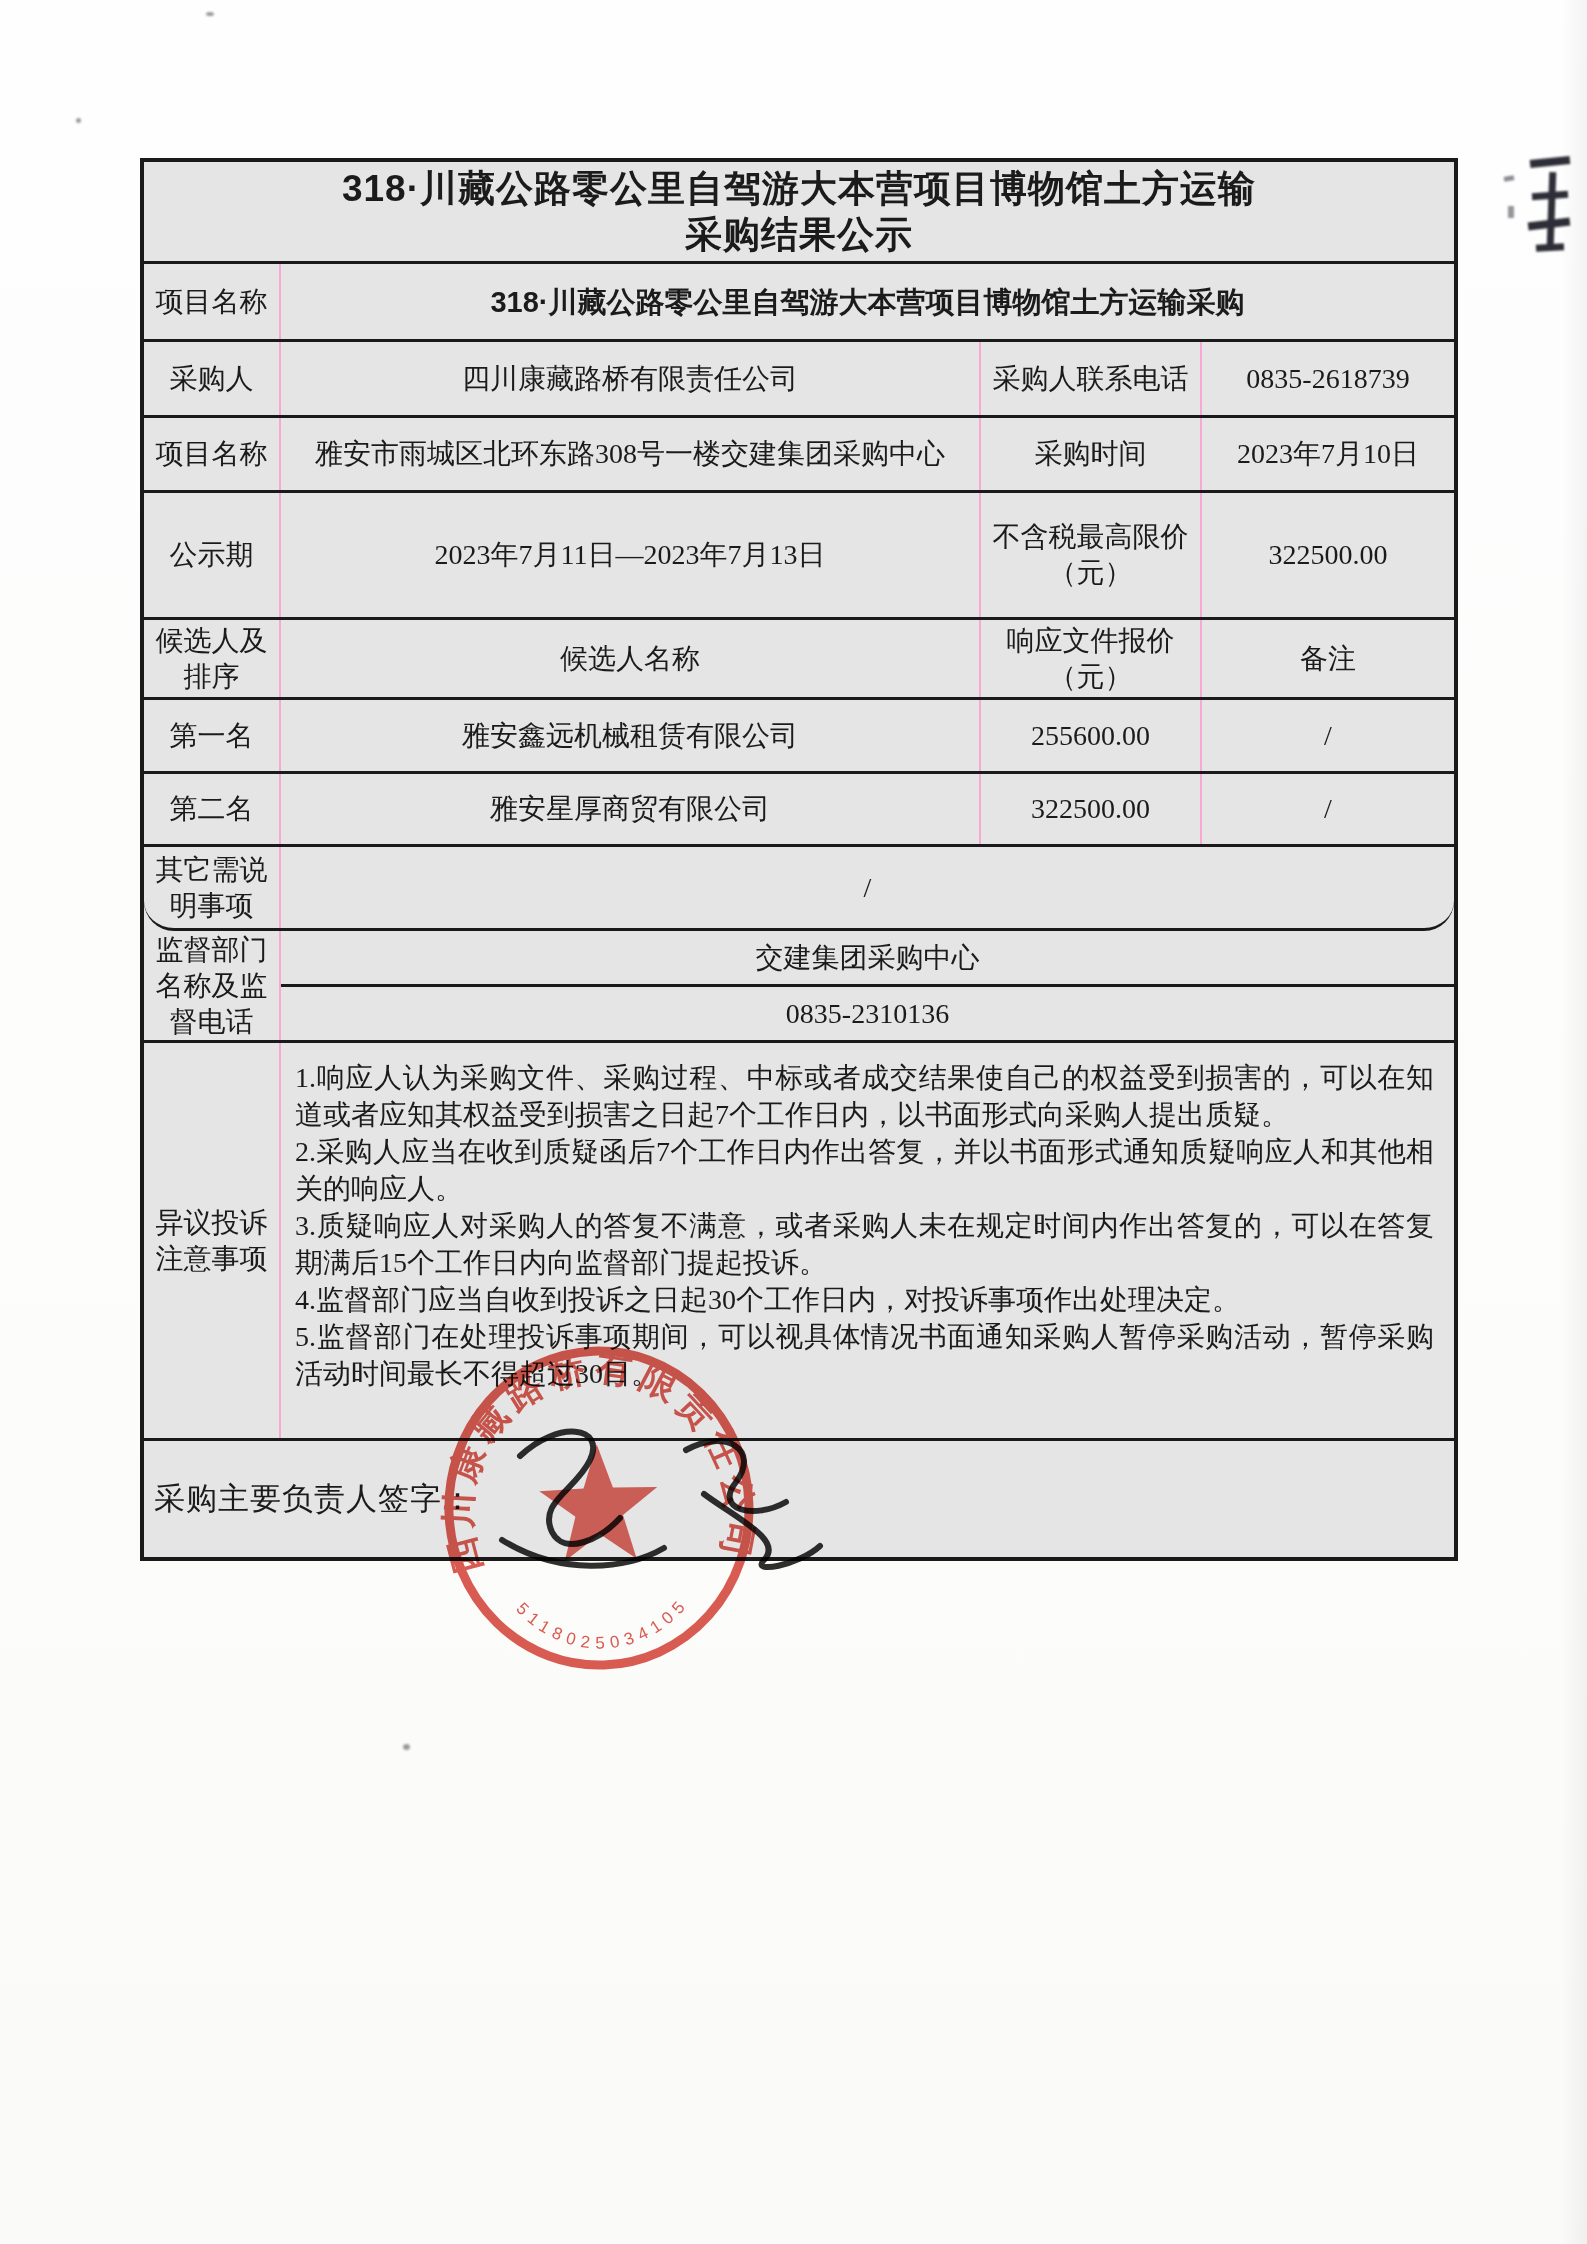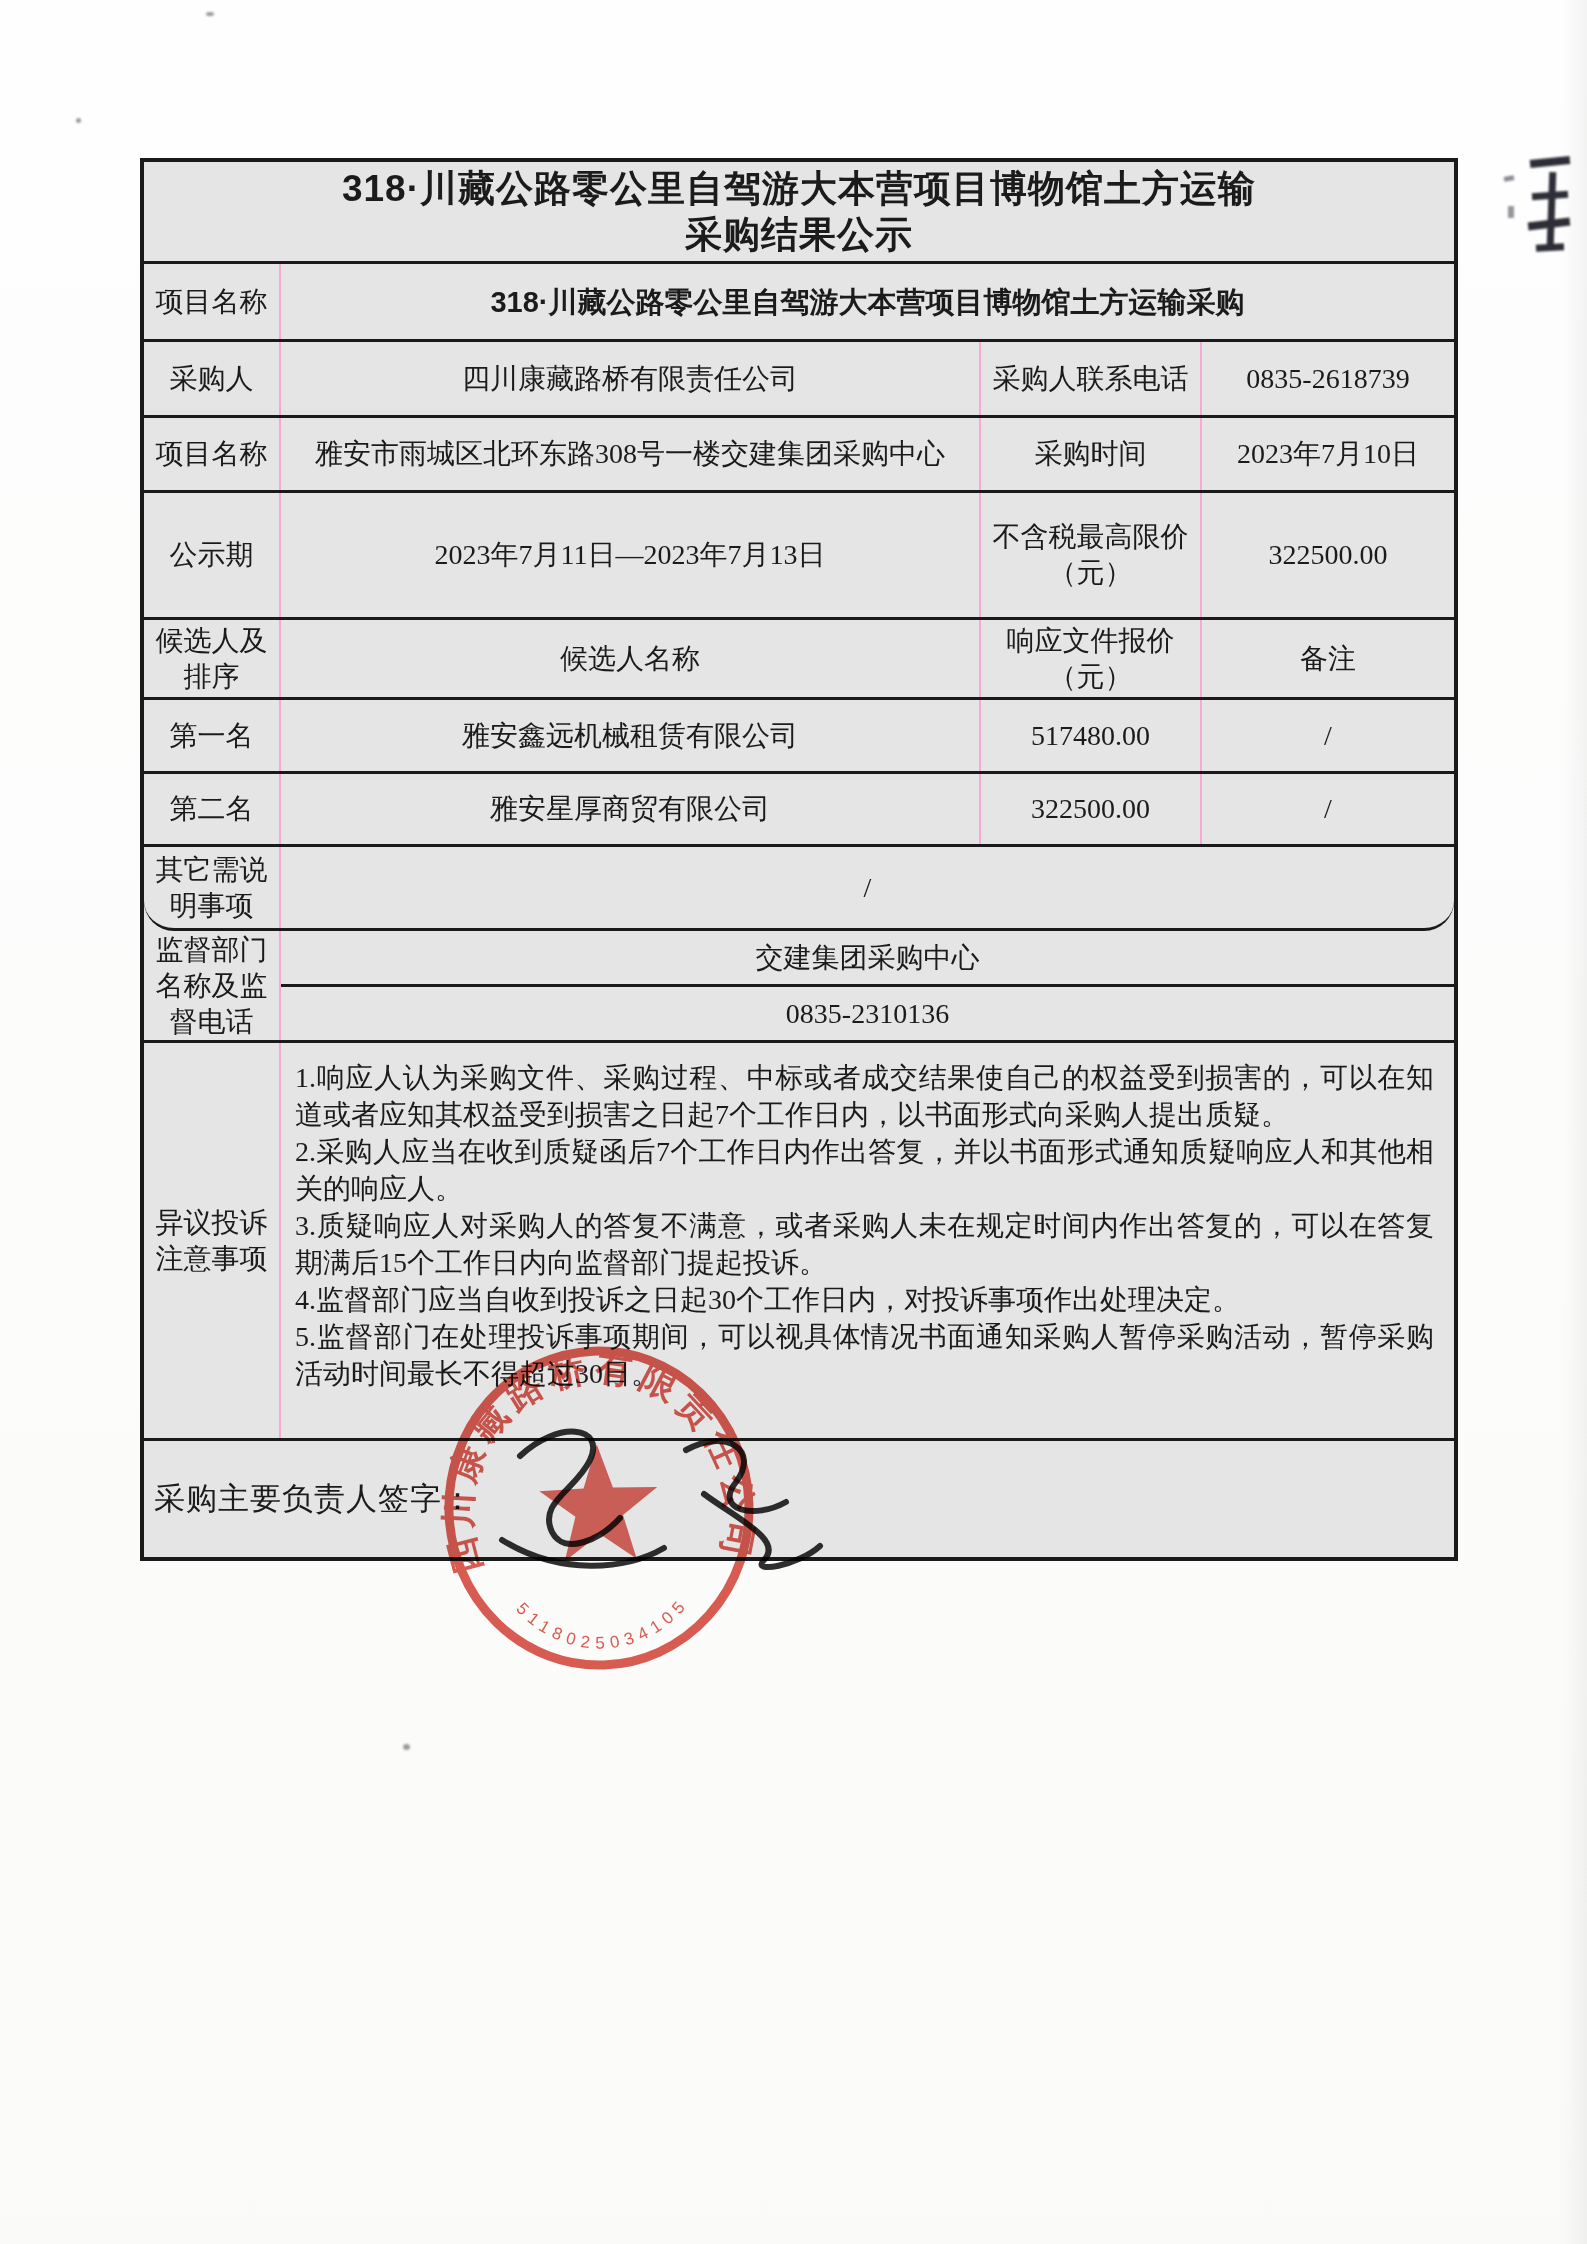--- a/index.html
+++ b/index.html
@@ -127,21 +127,21 @@
   <div class="row h-r5">
     <div class="cell c1">候选人及排序</div>
     <div class="cell c2">候选人名称</div>
     <div class="cell c3">响应文件报价（元）</div>
     <div class="cell c4 endc">备注</div>
   </div>
 
   <div class="row h-r6">
     <div class="cell c1">第一名</div>
     <div class="cell c2">雅安鑫远机械租赁有限公司</div>
-    <div class="cell c3">517480.00</div>
+    <div class="cell c3">255600.00</div>
     <div class="cell c4 endc">/</div>
   </div>
 
   <div class="row h-r7">
     <div class="cell c1">第二名</div>
     <div class="cell c2">雅安星厚商贸有限公司</div>
     <div class="cell c3">322500.00</div>
     <div class="cell c4 endc">/</div>
   </div>
 

